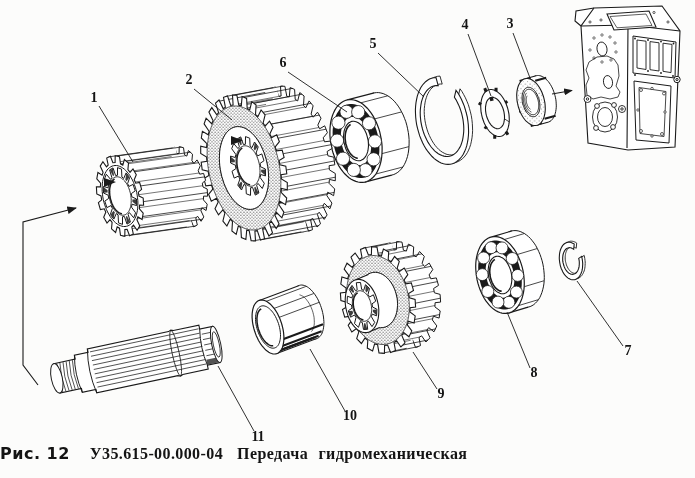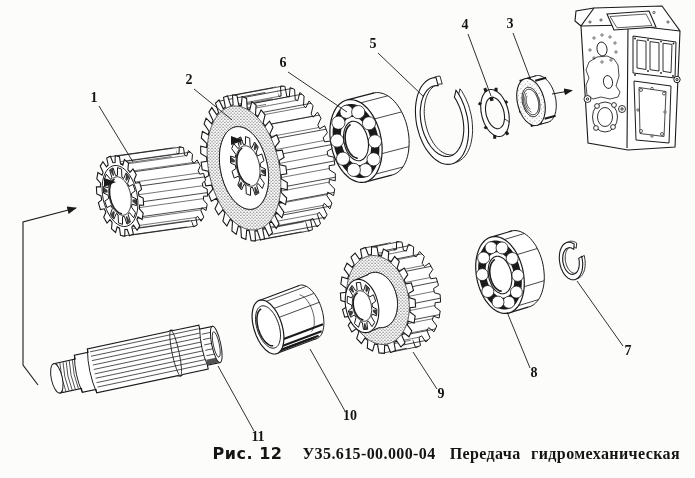--- a/index.html
+++ b/index.html
@@ -1,21 +1,21 @@
 <!DOCTYPE html>
 <html><head>
 <meta charset="utf-8">
 <style>
   html,body{margin:0;padding:0;}
   body{width:695px;height:478px;background:#fcfcfb;overflow:hidden;
        font-family:"Liberation Serif","DejaVu Serif",serif;}
   .stage{position:relative;width:695px;height:478px;background:#fcfcfb;}
   svg{position:absolute;left:0;top:0;}
-  .caption{position:absolute;left:0;top:444px;width:635px;text-align:right;
-           white-space:nowrap;color:#141414;margin-left:45px;}
+  .caption{position:absolute;left:0;top:444px;width:635px;text-align:left;
+           white-space:nowrap;color:#141414;}
   .cap-num{font-family:"DejaVu Sans","Liberation Sans",sans-serif;font-weight:800;
            font-size:16px;letter-spacing:0.5px;margin-right:20px;}
   .cap-code{font-weight:700;font-size:16px;letter-spacing:0.4px;margin-right:14px;}
   .cap-title{font-weight:700;font-size:16px;letter-spacing:0.4px;word-spacing:6px;}
   text.callout{font-family:"Liberation Serif","DejaVu Serif",serif;font-weight:bold;
                font-size:14px;fill:#141414;}
 </style>
 </head>
 <body>
 

